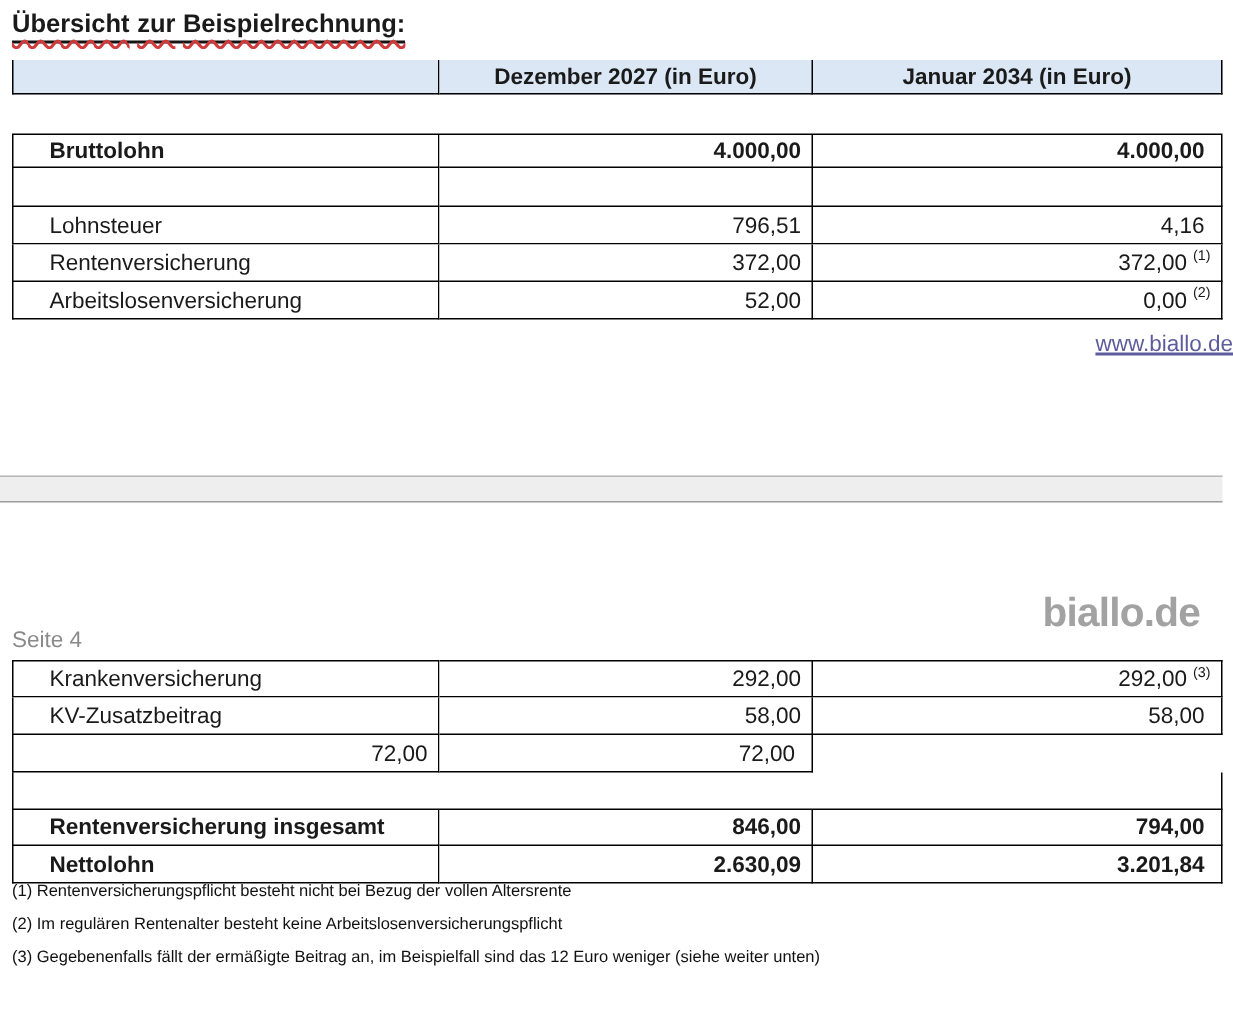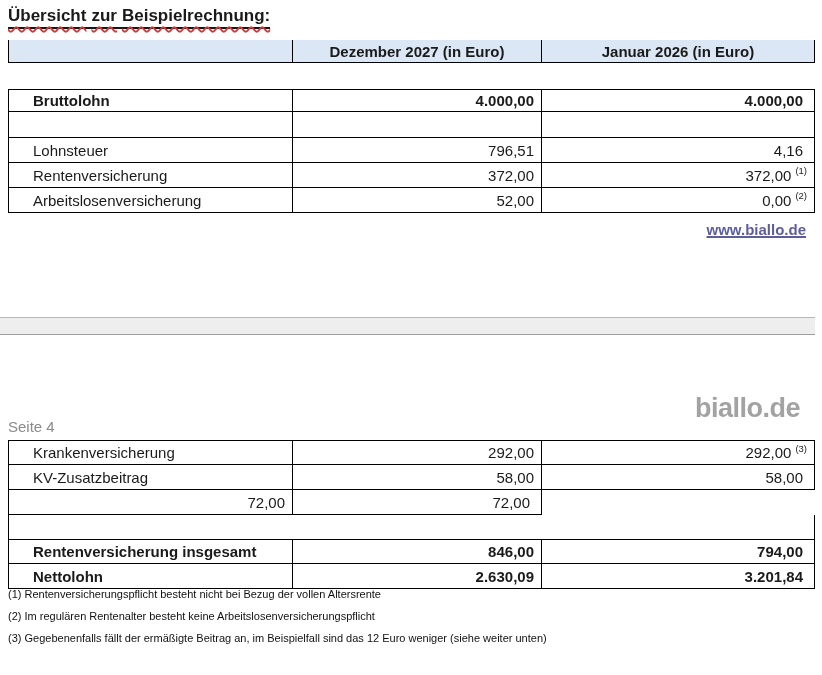--- a/index.html
+++ b/index.html
@@ -61,22 +61,22 @@
   .h24 .cell { height:24px; }
   sup.fnref {
     font-size:9.5px; font-weight:normal;
     margin-left:4px; position:relative; top:-4px;
     line-height:1;
   }
   .boldrow sup.fnref { font-weight:normal; }
 
   
   .biallo-link {
-    position:absolute; top:221px; right:16px;
-    font-size:15px; font-weight:bold;
+    position:absolute; top:221px; right:0;
+    font-size:15px; font-weight:normal;
     color:var(--link,#5d5d9c);
     text-decoration:underline;
     text-decoration-thickness:1.5px;
     cursor:pointer;
   }
 
   
   .page-separator {
     position:absolute; left:0; top:317px;
     width:815px; height:18px;
@@ -111,21 +111,21 @@
 <div class="canvas">
 
   <div class="doc-title">
     <span class="w">Übersicht</span><span class="w">zur</span><span class="w">Beispielrechnung:</span>
   </div>
 
   <div class="tbl" style="top:40px;">
     <div class="row header h23">
       <div class="cell"></div>
       <div class="cell">Dezember 2027 (in Euro)</div>
-      <div class="cell">Januar 2026 (in Euro)</div>
+      <div class="cell">Januar 2034 (in Euro)</div>
     </div>
     <div class="gaprow"></div>
     <div class="row boldrow h22">
       <div class="cell lbl">Bruttolohn</div>
       <div class="cell num">4.000,00</div>
       <div class="cell num">
           <span>4.000,00</span>
           <sup class="fnref"></sup>
         </div>
     </div>

